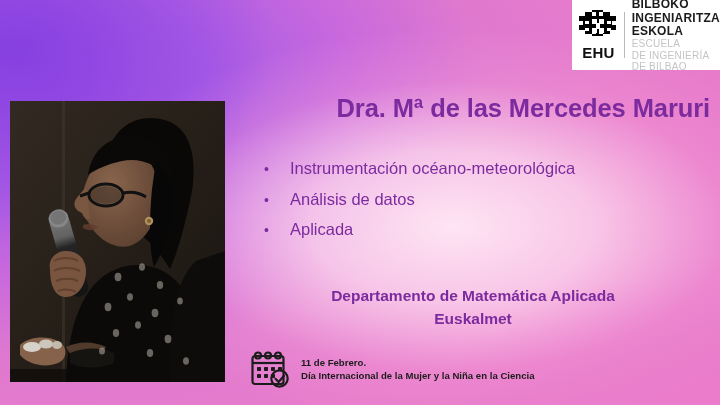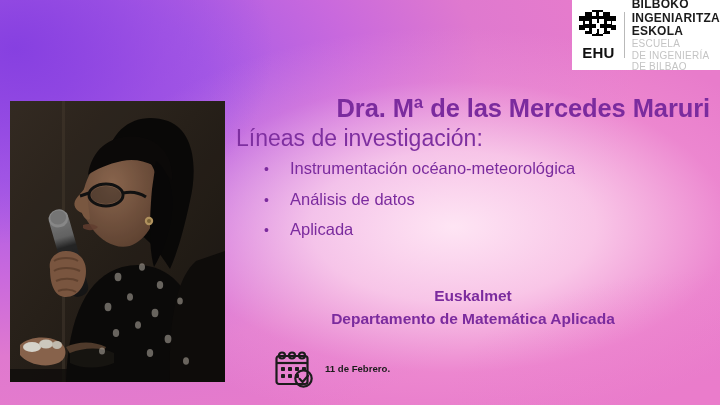--- a/index.html
+++ b/index.html
@@ -156,21 +156,21 @@
     width: 474px;
     text-align: center;
     font-size: 15.5px;
     font-weight: 700;
     color: #7b2b9e;
     line-height: 1.5;
     z-index: 5;
   }
   .date-block {
     position: absolute;
-    left: 274px;
+    left: 250px;
     top: 349px;
     display: flex;
     align-items: center;
     gap: 9px;
     z-index: 5;
   }
   .cal-icon { flex: 0 0 auto; display:block; }
   .date-text {
     line-height: 1.4;
     color: #1c1c1c;
@@ -301,40 +301,39 @@
         <ellipse cx="170" cy="200" rx="2.8" ry="3.6"></ellipse>
         <ellipse cx="176" cy="260" rx="3" ry="3.8"></ellipse>
       </g>
 
       <rect x="0" y="0" width="215" height="281" fill="#000" opacity="0.12"></rect>
     </svg>
   </div>
 
   <div class="name-title">Dra. Mª de las Mercedes Maruri</div>
 
-  <div class="lines-heading">Líneas de investigación:</div>
 
   <ul class="bullets">
     <li>
       <span class="dot">•</span>
       <span>Instrumentación océano-meteorológica</span>
     </li>
     <li>
       <span class="dot">•</span>
       <span>Análisis de datos</span>
     </li>
     <li>
       <span class="dot">•</span>
       <span>Aplicada</span>
     </li>
   </ul>
 
   <div class="dept">
+    <div>Departamento de Matemática Aplicada</div>
     <div>Euskalmet</div>
-    <div>Departamento de Matemática Aplicada</div>
   </div>
 
   <div class="date-block">
     <span>
       <svg class="cal-icon" width="42" height="40" viewBox="0 0 42 40" aria-hidden="true">
         <g fill="none" stroke="#1c1c1c" stroke-width="2.2">
 
           <path d="M8 3.5 a3 3 0 1 1 0 6 a3 3 0 1 1 0 -6"></path>
           <path d="M18 3.5 a3 3 0 1 1 0 6 a3 3 0 1 1 0 -6"></path>
           <path d="M28 3.5 a3 3 0 1 1 0 6 a3 3 0 1 1 0 -6"></path>
@@ -350,16 +349,17 @@
           <rect x="7" y="25" width="4" height="4" rx="0.8"></rect>
           <rect x="14" y="25" width="4" height="4" rx="0.8"></rect>
           <rect x="21" y="25" width="4" height="4" rx="0.8"></rect>
         </g>
         <circle cx="29.5" cy="29.5" r="8.2" fill="none" stroke="#1c1c1c" stroke-width="2.2"></circle>
         <path d="M25.5 29.8 L28.6 33 L34 26.8" fill="none" stroke="#1c1c1c" stroke-width="2.2" stroke-linecap="round" stroke-linejoin="round"></path>
       </svg>
     </span>
     <span class="date-text">
       <span class="l1">11 de Febrero.</span>
+      <span class="l2">Día Internacional de la Mujer y la Niña en la Ciencia</span>
     </span>
   </div>
 
 </div>
 
 </body></html>

